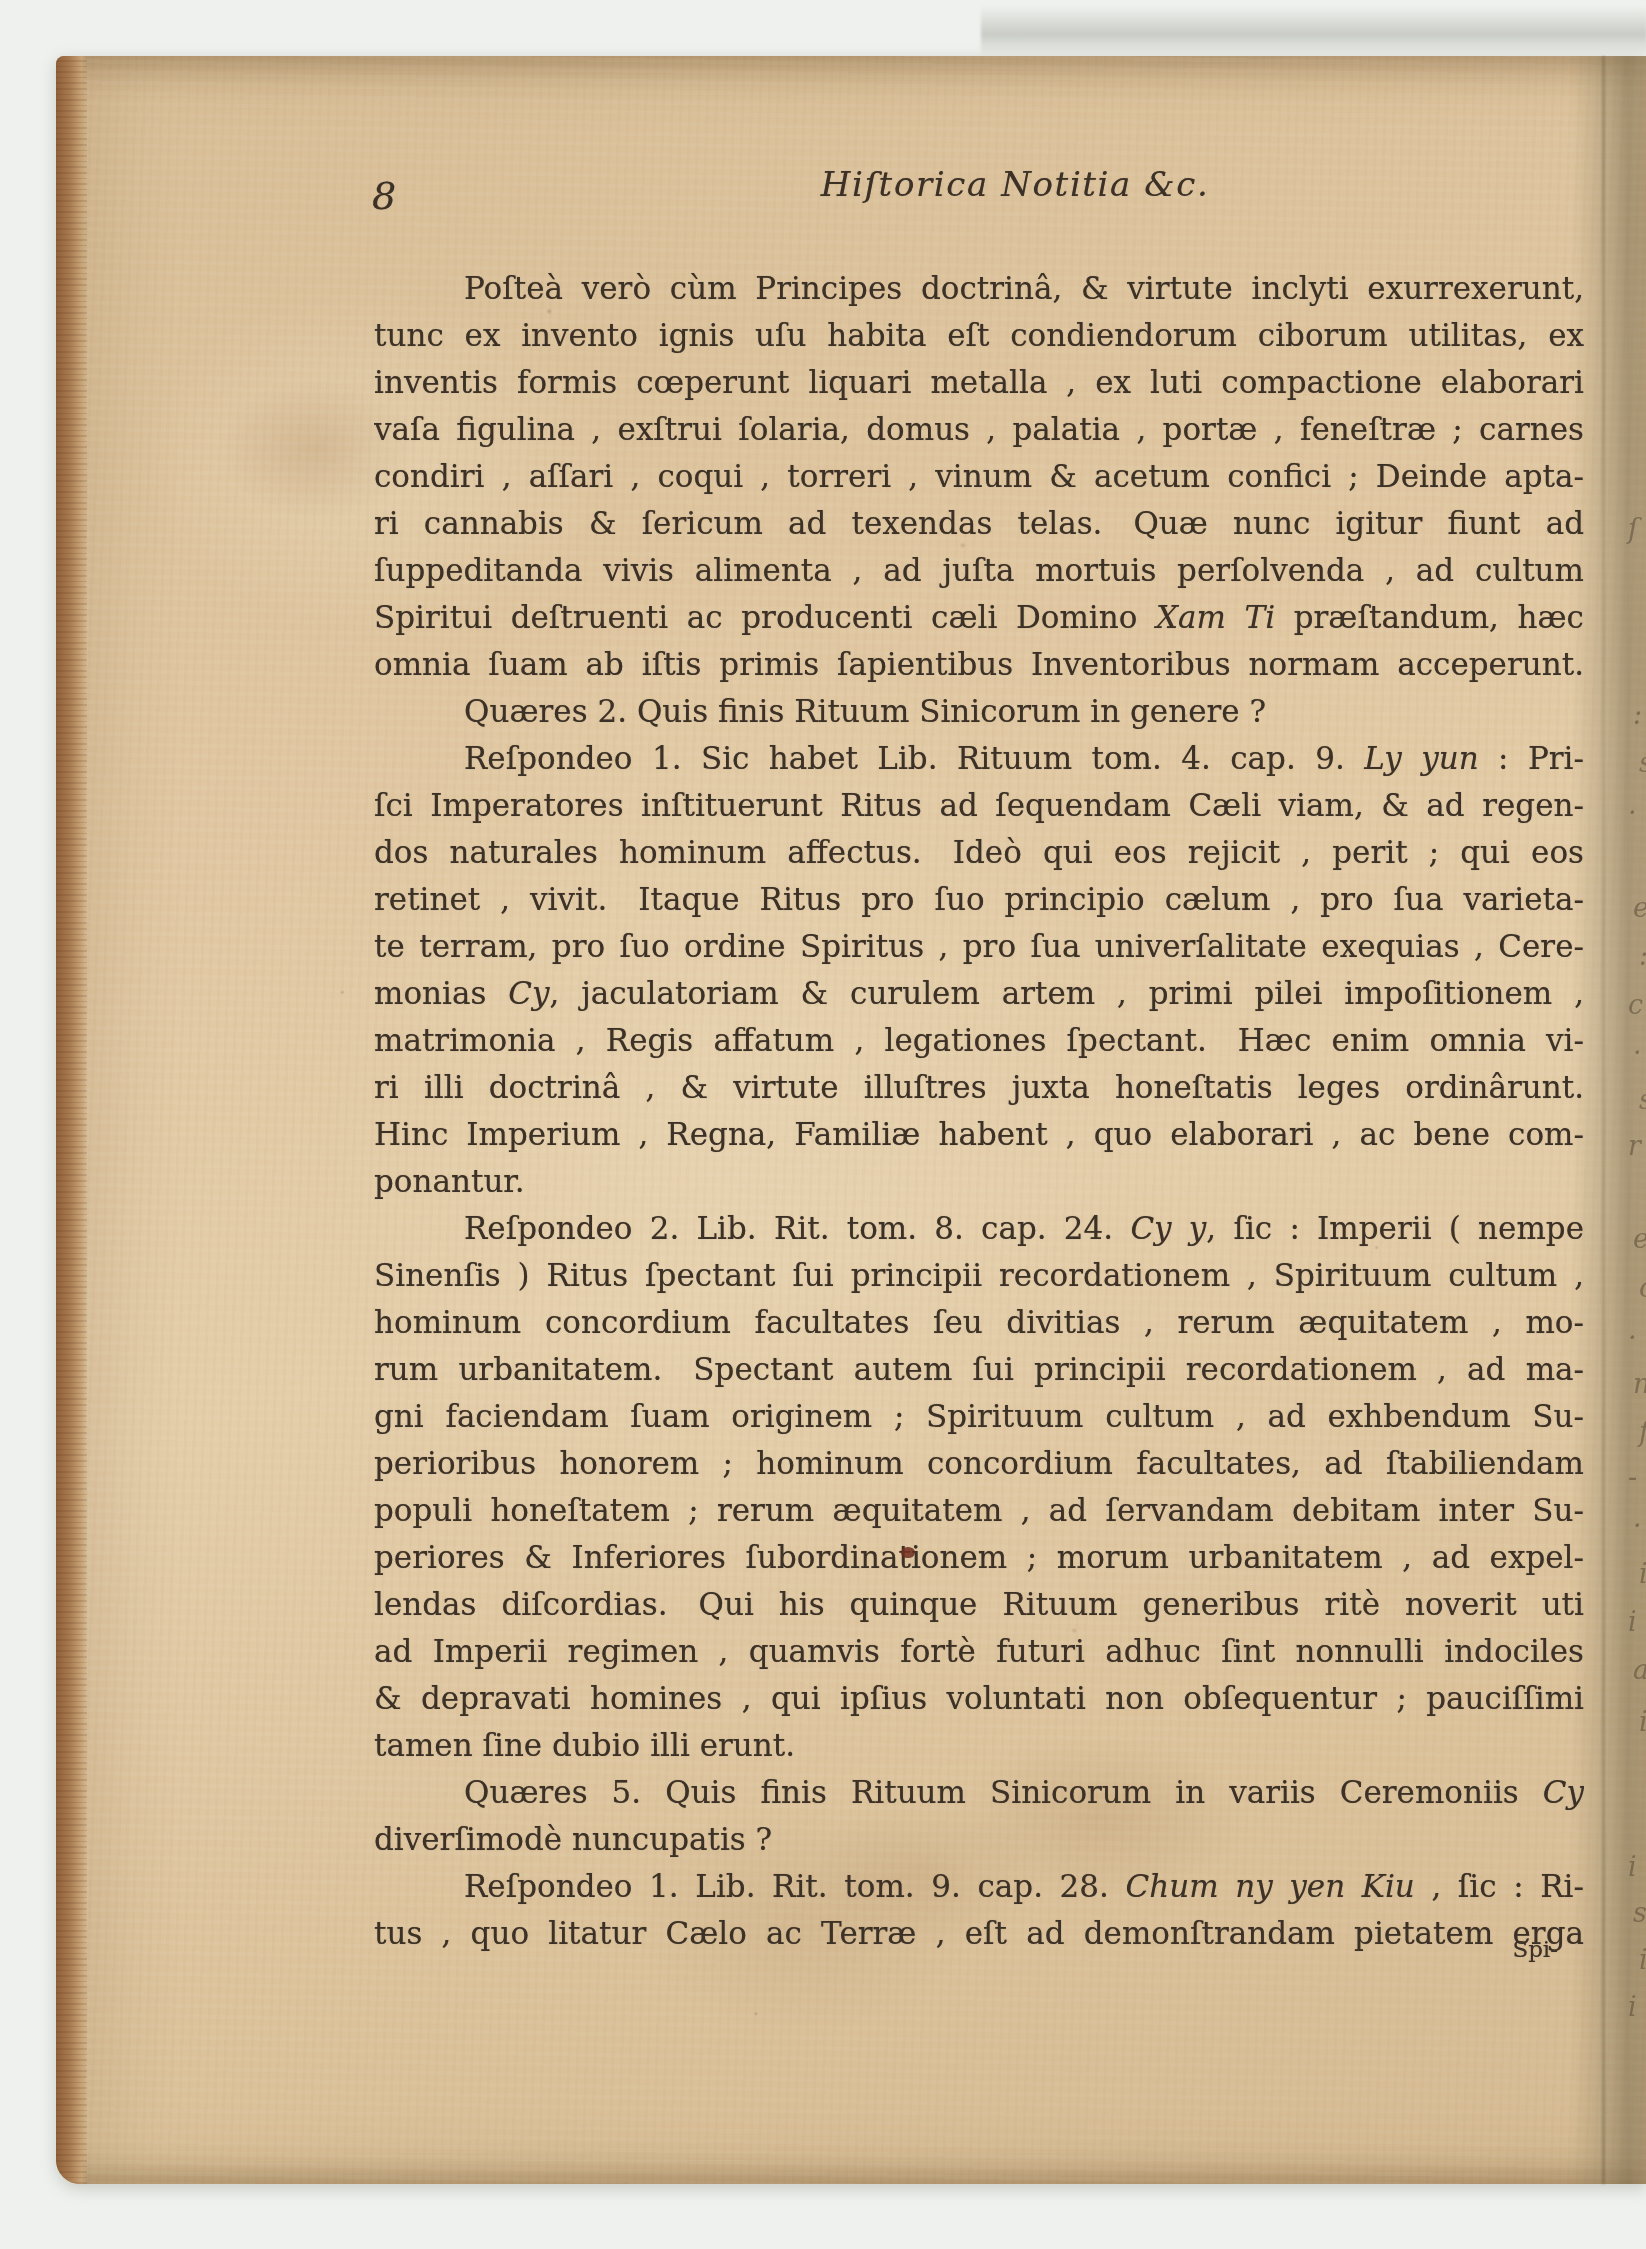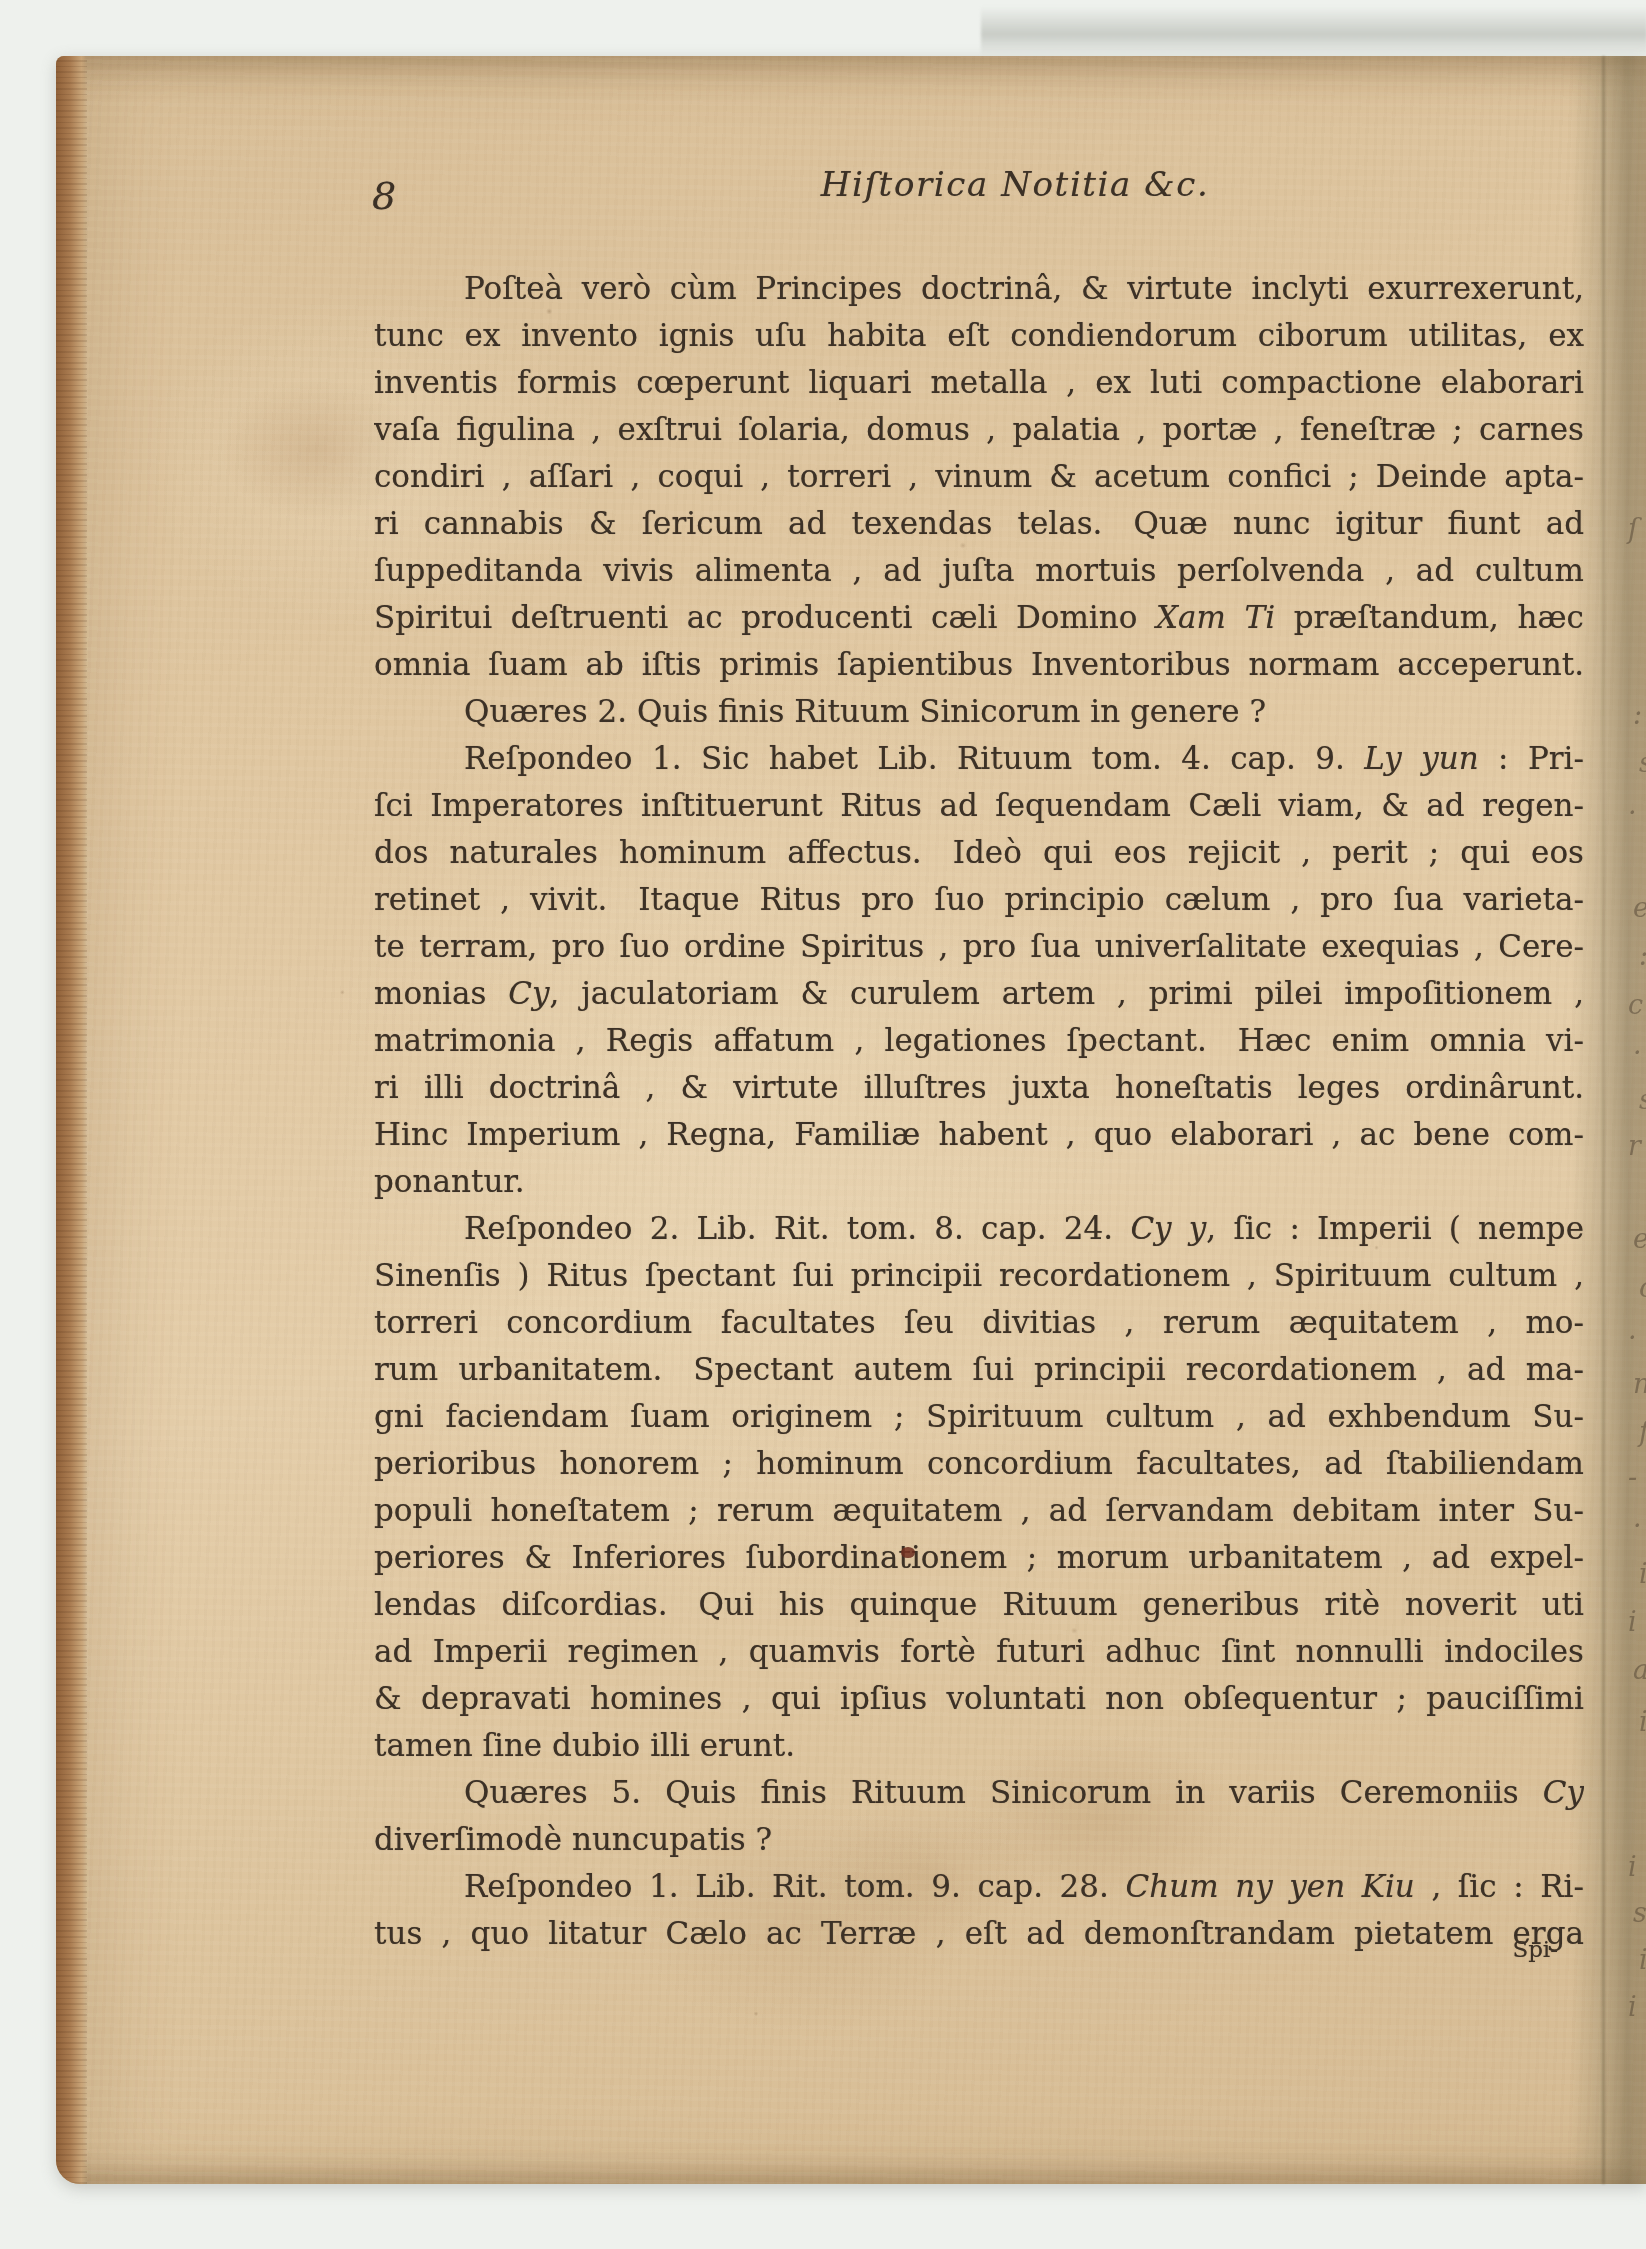--- a/index.html
+++ b/index.html
@@ -131,21 +131,21 @@
       <div class="ln j"><span>dos naturales hominum affectus. Ideò qui eos rejicit , perit ; qui eos</span></div>
       <div class="ln j"><span>retinet , vivit. Itaque Ritus pro ſuo principio cælum , pro ſua varieta-</span></div>
       <div class="ln j"><span>te terram, pro ſuo ordine Spiritus , pro ſua univerſalitate exequias , Cere-</span></div>
       <div class="ln j"><span>monias </span><span class="it">Cy</span><span>, jaculatoriam &amp; curulem artem , primi pilei impoſitionem ,</span></div>
       <div class="ln j"><span>matrimonia , Regis affatum , legationes ſpectant. Hæc enim omnia vi-</span></div>
       <div class="ln j"><span>ri illi doctrinâ , &amp; virtute illuſtres juxta honeſtatis leges ordinârunt.</span></div>
       <div class="ln j"><span>Hinc Imperium , Regna, Familiæ habent , quo elaborari , ac bene com-</span></div>
       <div class="ln"><span>ponantur.</span></div>
       <div class="ln j ind"><span>Reſpondeo 2. Lib. Rit. tom. 8. cap. 24. </span><span class="it">Cy y</span><span>, ſic : Imperii ( nempe</span></div>
       <div class="ln j"><span>Sinenſis ) Ritus ſpectant ſui principii recordationem , Spirituum cultum ,</span></div>
-      <div class="ln j"><span>torreri concordium facultates ſeu  divitias , rerum æquitatem , mo-</span></div>
+      <div class="ln j"><span>hominum concordium facultates ſeu  divitias , rerum æquitatem , mo-</span></div>
       <div class="ln j"><span>rum urbanitatem. Spectant autem ſui principii recordationem , ad ma-</span></div>
       <div class="ln j"><span>gni faciendam ſuam originem ; Spirituum cultum , ad exhbendum Su-</span></div>
       <div class="ln j"><span>perioribus honorem ; hominum concordium facultates, ad ſtabiliendam</span></div>
       <div class="ln j"><span>populi honeſtatem ; rerum æquitatem , ad ſervandam debitam inter Su-</span></div>
       <div class="ln j"><span>periores &amp; Inferiores ſubordinationem ; morum urbanitatem , ad expel-</span></div>
       <div class="ln j"><span>lendas diſcordias. Qui his quinque Rituum generibus ritè noverit uti</span></div>
       <div class="ln j"><span>ad Imperii regimen , quamvis fortè futuri adhuc ſint nonnulli indociles</span></div>
       <div class="ln j"><span>&amp; depravati homines , qui ipſius voluntati non obſequentur ; pauciſſimi</span></div>
       <div class="ln"><span>tamen ſine dubio illi erunt.</span></div>
       <div class="ln j ind"><span>Quæres 5. Quis finis Rituum Sinicorum in variis Ceremoniis </span><span class="it">Cy</span></div>

